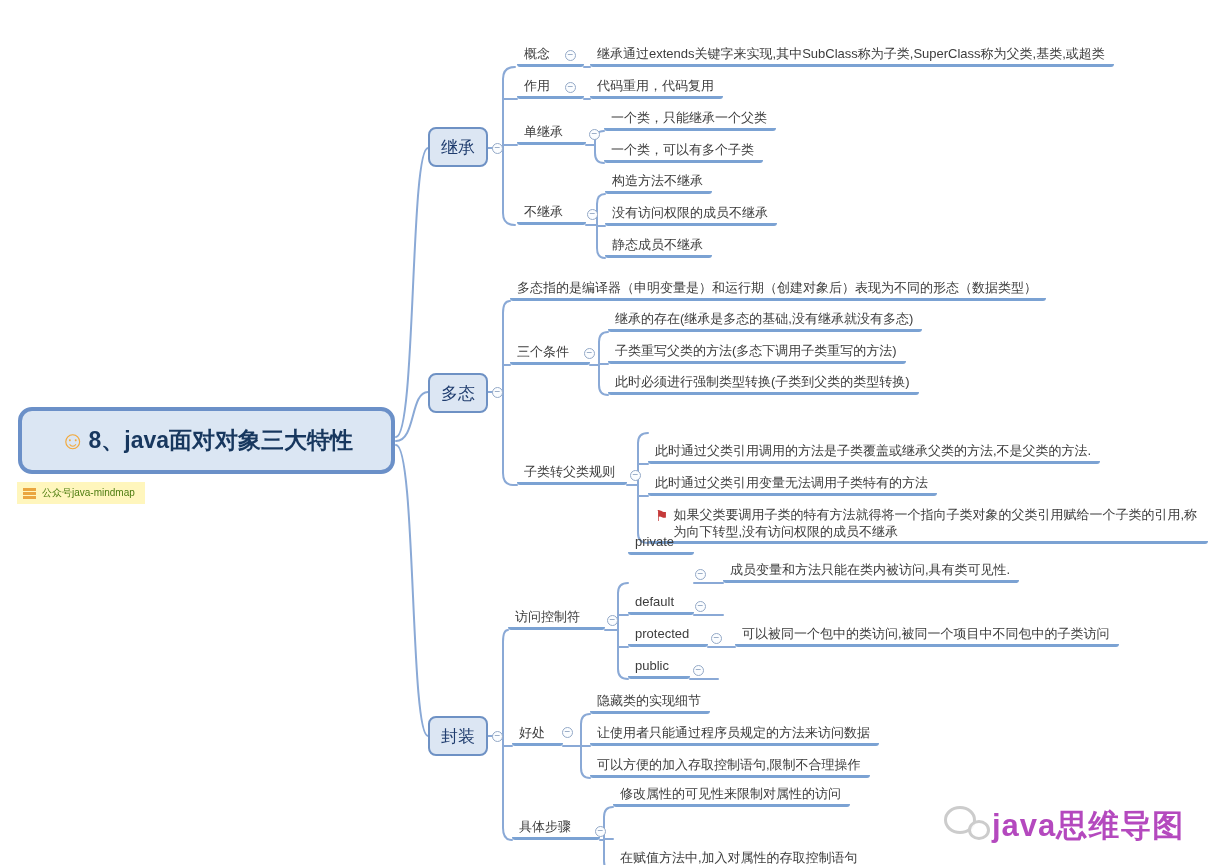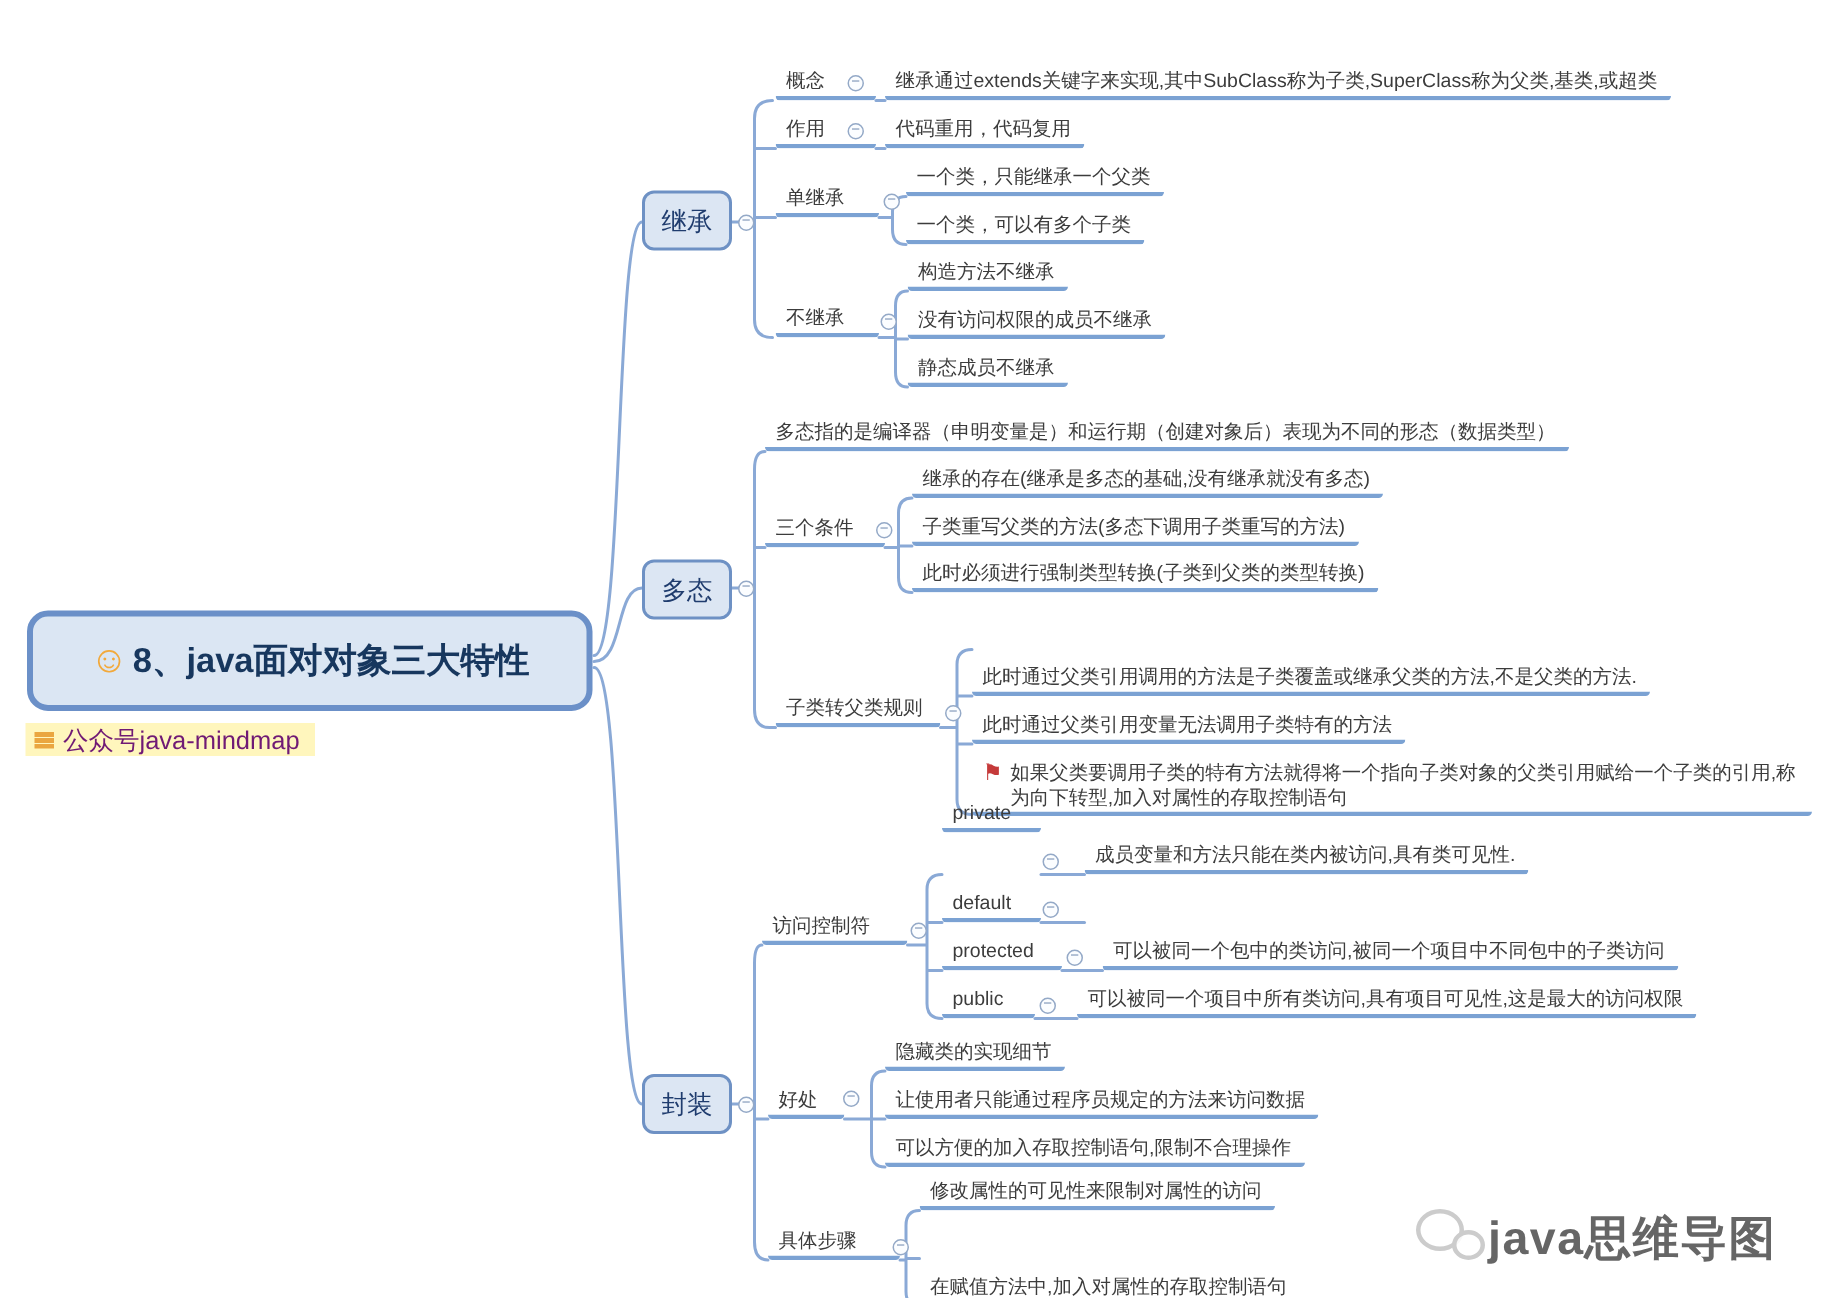--- a/index.html
+++ b/index.html
@@ -19,28 +19,28 @@
         display:flex;align-items:center;justify-content:center;z-index:3;}
   .root{position:absolute;left:18px;top:383px;width:377px;height:67px;box-sizing:border-box;
         background:#dbe6f3;border:4px solid #6b90c8;border-radius:14px;color:#17375e;
         font-size:23px;font-weight:bold;display:flex;align-items:center;justify-content:center;
         z-index:3;}
   .emoji{color:#f2a93b;font-size:25px;margin-right:3px;font-weight:normal;}
   .note{position:absolute;left:17px;top:458px;height:22px;background:#fff6bd;display:flex;
         align-items:center;padding:0 10px 0 4px;z-index:3;}
   .nicon{width:13px;height:11px;margin:0 6px 0 2px;
          background:repeating-linear-gradient(to bottom,#eaa640 0 3px,rgba(0,0,0,0) 3px 4px);}
-  .ntext{font-size:17px;color:#701a75;}
+  .ntext{font-size:10px;color:#4d7c0f;}
   .wm{position:absolute;left:942px;top:778px;display:flex;align-items:center;z-index:5;}
   .bub{position:relative;width:50px;height:48px;}
   .bub i{position:absolute;box-sizing:border-box;border:3px solid #cccccc;border-radius:50%;
          background:rgba(255,255,255,0.85);}
   .b1{left:2px;top:4px;width:32px;height:28px;}
   .b2{left:26px;top:18px;width:22px;height:20px;}
-  .wm-text{font-size:31px;font-weight:bold;color:#404040;opacity:0.8;letter-spacing:1px;}
+  .wm-text{font-size:31px;font-weight:bold;color:#a21caf;opacity:0.8;letter-spacing:1px;}
 </style>
 </head>
 <body>
 
 <div class="canvas">
 
   <svg class="links" width="1221" height="865">
     <g stroke="#8aa9d6" stroke-width="2" fill="none" stroke-linecap="round">
       <path d="M396 413 C416 413 410 124 428 124"></path>
       <path d="M396 417 C416 417 410 368 428 368"></path>
@@ -88,31 +88,30 @@
   <div class="topic" style="left:510px;top:254px">多态指的是编译器（申明变量是）和运行期（创建对象后）表现为不同的形态（数据类型）</div>
   <div class="topic" style="left:510px;top:318px;width:80px">三个条件</div>
   <div class="topic" style="left:608px;top:317px">子类重写父类的方法(多态下调用子类重写的方法)</div>
   <div class="topic" style="left:608px;top:285px">继承的存在(继承是多态的基础,没有继承就没有多态)</div>
   <div class="topic" style="left:608px;top:348px">此时必须进行强制类型转换(子类到父类的类型转换)</div>
   <div class="topic" style="left:517px;top:438px;width:110px">子类转父类规则</div>
   <div class="topic" style="left:648px;top:417px">此时通过父类引用调用的方法是子类覆盖或继承父类的方法,不是父类的方法.</div>
   <div class="topic" style="left:648px;top:449px">此时通过父类引用变量无法调用子类特有的方法</div>
   <div class="topic multi" style="left:648px;top:481px">
     <span class="flag">⚑</span>
-    <span>如果父类要调用子类的特有方法就得将一个指向子类对象的父类引用赋给一个子类的引用,称为向下转型,加入对属性的存取控制语句</span>
+    <span>如果父类要调用子类的特有方法就得将一个指向子类对象的父类引用赋给一个子类的引用,称为向下转型,没有访问权限的成员不继承</span>
   </div>
 
   <div class="topic" style="left:508px;top:583px;width:97px">访问控制符</div>
   <div class="topic" style="left:628px;top:508px;width:66px">private</div>
   <div class="topic" style="left:723px;top:536px">成员变量和方法只能在类内被访问,具有类可见性.</div>
   <div class="topic" style="left:628px;top:568px;width:66px">default</div>
   <div class="topic" style="left:628px;top:600px;width:80px">protected</div>
   <div class="topic" style="left:735px;top:600px">可以被同一个包中的类访问,被同一个项目中不同包中的子类访问</div>
   <div class="topic" style="left:628px;top:632px;width:62px">public</div>
-  <div class="topic" style="left:718px;top:632px">可以被同一个项目中所有类访问,具有项目可见性,这是最大的访问权限</div>
   <div class="topic" style="left:512px;top:699px;width:51px">好处</div>
   <div class="topic" style="left:590px;top:667px">隐藏类的实现细节</div>
   <div class="topic" style="left:590px;top:699px">让使用者只能通过程序员规定的方法来访问数据</div>
   <div class="topic" style="left:590px;top:731px">可以方便的加入存取控制语句,限制不合理操作</div>
   <div class="topic" style="left:512px;top:793px;width:88px">具体步骤</div>
   <div class="topic" style="left:613px;top:760px">修改属性的可见性来限制对属性的访问</div>
   <div class="topic" style="left:613px;top:824px">在赋值方法中,加入对属性的存取控制语句</div>
 
   <span class="minus" style="left:492px;top:119px">−</span>
   <span class="minus" style="left:492px;top:363px">−</span>

